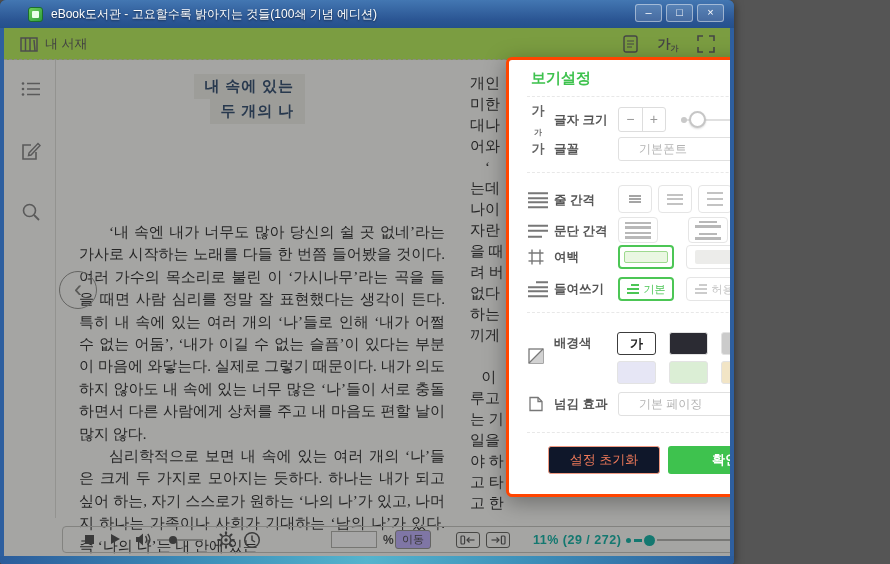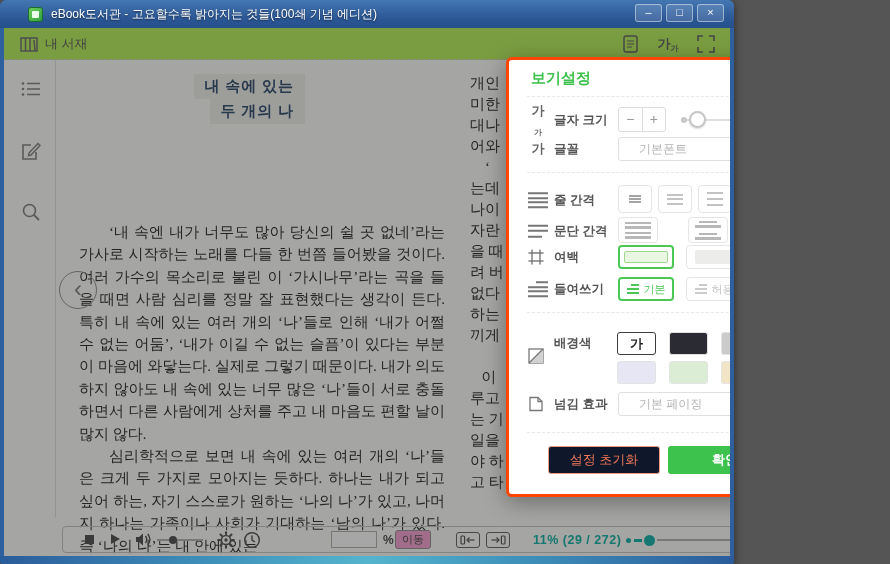--- a/index.html
+++ b/index.html
@@ -59,21 +59,21 @@
   .b-stop { left:22px; top:8px; width:9px; height:9px; background:#5a5a5a; }
   .b-play { left:48px; top:7px; width:0; height:0; border-left:9px solid #5a5a5a;
             border-top:5.5px solid transparent; border-bottom:5.5px solid transparent; }
   .b-vol  { left:72px; top:5px; }
   .b-volline { left:94px; top:12px; width:46px; height:2px; background:#b9b9b5; }
   .b-voldot { left:106px; top:9px; width:8px; height:8px; border-radius:50%; background:#5a5a5a; }
   .b-gear { left:154px; top:4px; } .b-clock { left:180px; top:4px; }
   .b-input { left:268px; top:4px; width:46px; height:17px; border:1px solid #b5b5b1; background:#fff; font-size:11px; padding:0 3px; }
   .b-pct { left:320px; top:6px; font-size:12px; font-weight:bold; color:#555; }
   .b-go { left:332px; top:3px; width:36px; height:19px; border:1px solid #9a9a96; border-radius:3px;
-          background:#f9a8d4; color:#555; font-size:11px; text-align:center; line-height:17px; }
+          background:#c4b5fd; color:#555; font-size:11px; text-align:center; line-height:17px; }
   .b-jump { top:5px; width:24px; height:16px; border:1px solid #6d6d69; border-radius:3px;
             display:flex; align-items:center; justify-content:center; }
   .b-jump.first { left:393px; } .b-jump.last { left:423px; }
   .b-prog { left:470px; top:6px; font-size:12.5px; font-weight:bold; color:#1fb9ac; letter-spacing:.5px; }
   .b-dot1 { left:563px; top:11px; width:5px; height:5px; border-radius:50%; background:#1fb9ac; }
   .b-dash { left:571px; top:12px; width:8px; height:3px; background:#1fb9ac; }
   .b-handle { left:581px; top:8px; width:11px; height:11px; border-radius:50%; background:#1fb9ac; }
   .b-line { left:594px; top:12px; width:80px; height:2px; background:#b9b9b5; }
   .b-enddot { left:671px; top:10px; width:6px; height:6px; border-radius:50%; border:1px solid #b0b0ac; background:#fdfdfb; }
   
@@ -237,20 +237,21 @@
       <div class="rc-line">없다</div>
       <div class="rc-line">하는</div>
       <div class="rc-line">끼게</div>
       <div class="rc-line"></div>
       <div class="rc-line">&nbsp;&nbsp;&nbsp;이</div>
       <div class="rc-line">루고</div>
       <div class="rc-line">는 기</div>
       <div class="rc-line">일을</div>
       <div class="rc-line">야 하</div>
       <div class="rc-line">고 타</div>
+      <div class="rc-line">고 한</div>
     </div>
 
     <div class="navarrow prev">‹</div>
     <div class="navarrow next">›</div>
 
     <div class="bookmark">
       <svg width="32" height="49" viewBox="0 0 32 49">
         <path d="M3,2 h26 v43 l-13,-10 l-13,10 z" fill="none" stroke="#e8414f" stroke-width="3.2"></path>
         <polygon points="16,8.5 18,14 23.5,14.3 19.2,17.9 20.7,23.4 16,20.2 11.3,23.4 12.8,17.9 8.5,14.3 14,14" fill="#e8414f"></polygon>
       </svg>

